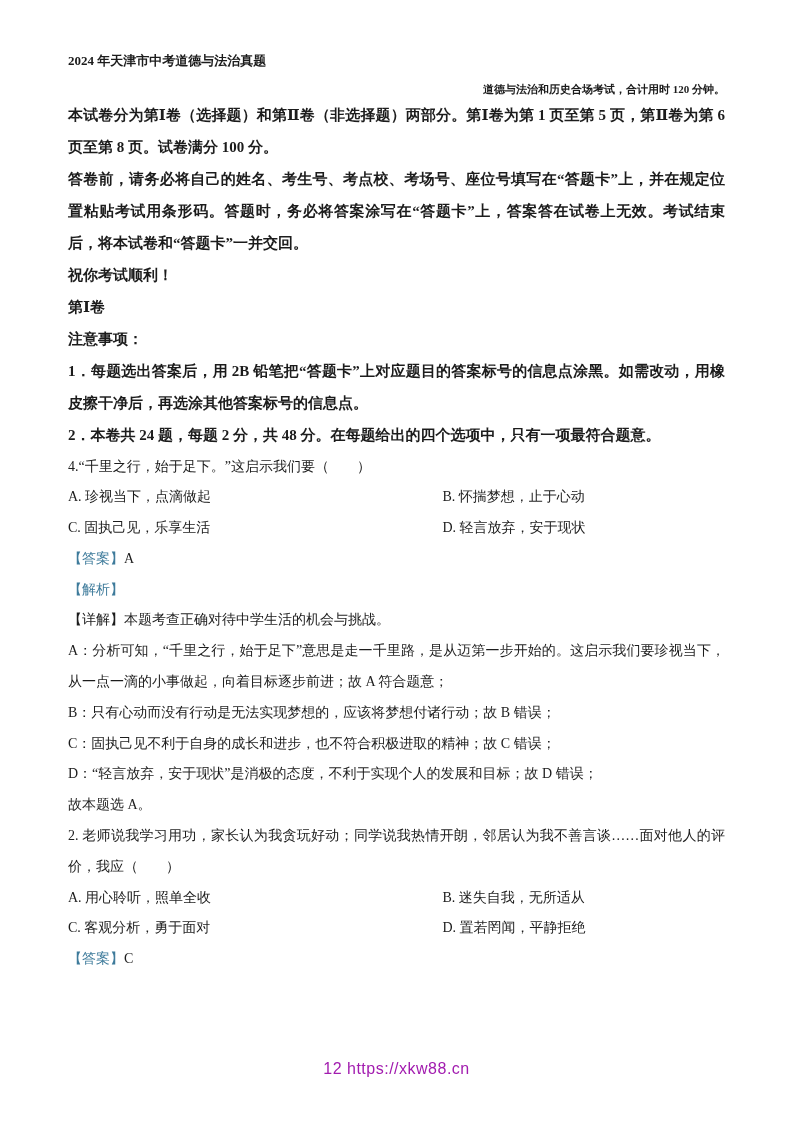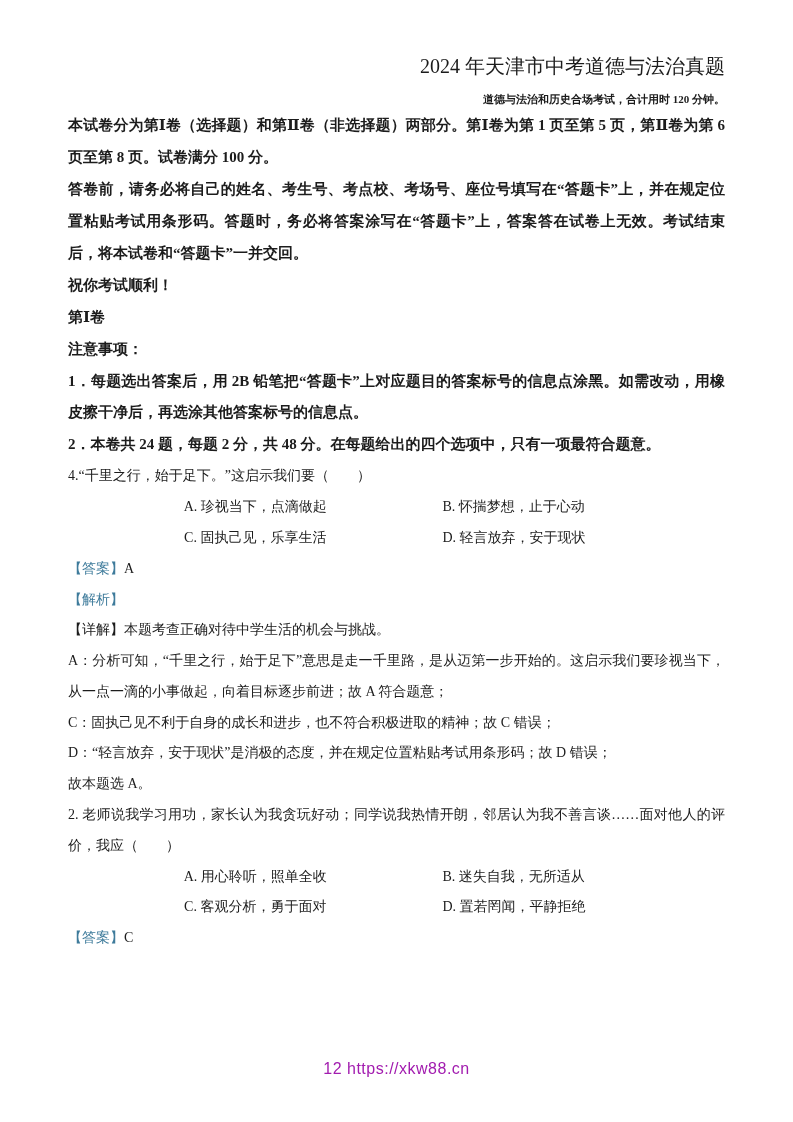--- a/index.html
+++ b/index.html
@@ -16,23 +16,23 @@
   }
   .page {
     position: relative;
     box-sizing: border-box;
     width: 793px;
     height: 1122px;
     padding: 52px 68px 0 68px;
     background: #ffffff;
   }
   .title {
-    font-size: 20px;
-    font-weight: normal;
-    text-align: right;
+    font-size: 13px;
+    font-weight: bold;
+    text-align: left;
     line-height: 1.4;
     margin: 0 0 8px 0;
   }
   .subtitle {
     font-size: 11px;
     font-weight: bold;
     text-align: right;
     line-height: 2.0;
     margin: 0;
   }
@@ -52,21 +52,20 @@
     margin: 0;
   }
   .optrow {
     display: flex;
     font-size: 14px;
     line-height: 2.2;
     margin: 0;
   }
   .optrow .opt-left {
     width: 57%;
-    text-align: center;
   }
   .optrow .opt-right {
     flex: 1;
   }
   .lbl-blue {
     color: #3e7b9b;
   }
   .footer {
     position: absolute;
     left: 0;
@@ -119,22 +118,23 @@
 
   <p class="q">
     <span class="lbl-blue">【解析】</span>
   </p>
 
   <p class="q">
     <span>【详解】</span><span>本题考查正确对待中学生活的机会与挑战。</span>
   </p>
 
   <p class="q">A：分析可知，“千里之行，始于足下”意思是走一千里路，是从迈第一步开始的。这启示我们要珍视当下，从一点一滴的小事做起，向着目标逐步前进；故 A 符合题意；</p>
+  <p class="q">B：只有心动而没有行动是无法实现梦想的，应该将梦想付诸行动；故 B 错误；</p>
   <p class="q">C：固执己见不利于自身的成长和进步，也不符合积极进取的精神；故 C 错误；</p>
-  <p class="q">D：“轻言放弃，安于现状”是消极的态度，并在规定位置粘贴考试用条形码；故 D 错误；</p>
+  <p class="q">D：“轻言放弃，安于现状”是消极的态度，不利于实现个人的发展和目标；故 D 错误；</p>
   <p class="q">故本题选 A。</p>
 
   <p class="q">2. 老师说我学习用功，家长认为我贪玩好动；同学说我热情开朗，邻居认为我不善言谈……面对他人的评价，我应（　　）</p>
 
   <div class="optrow">
     <span class="opt-left">A. 用心聆听，照单全收</span>
     <span class="opt-right">B. 迷失自我，无所适从</span>
   </div>
   <div class="optrow">
     <span class="opt-left">C. 客观分析，勇于面对</span>

